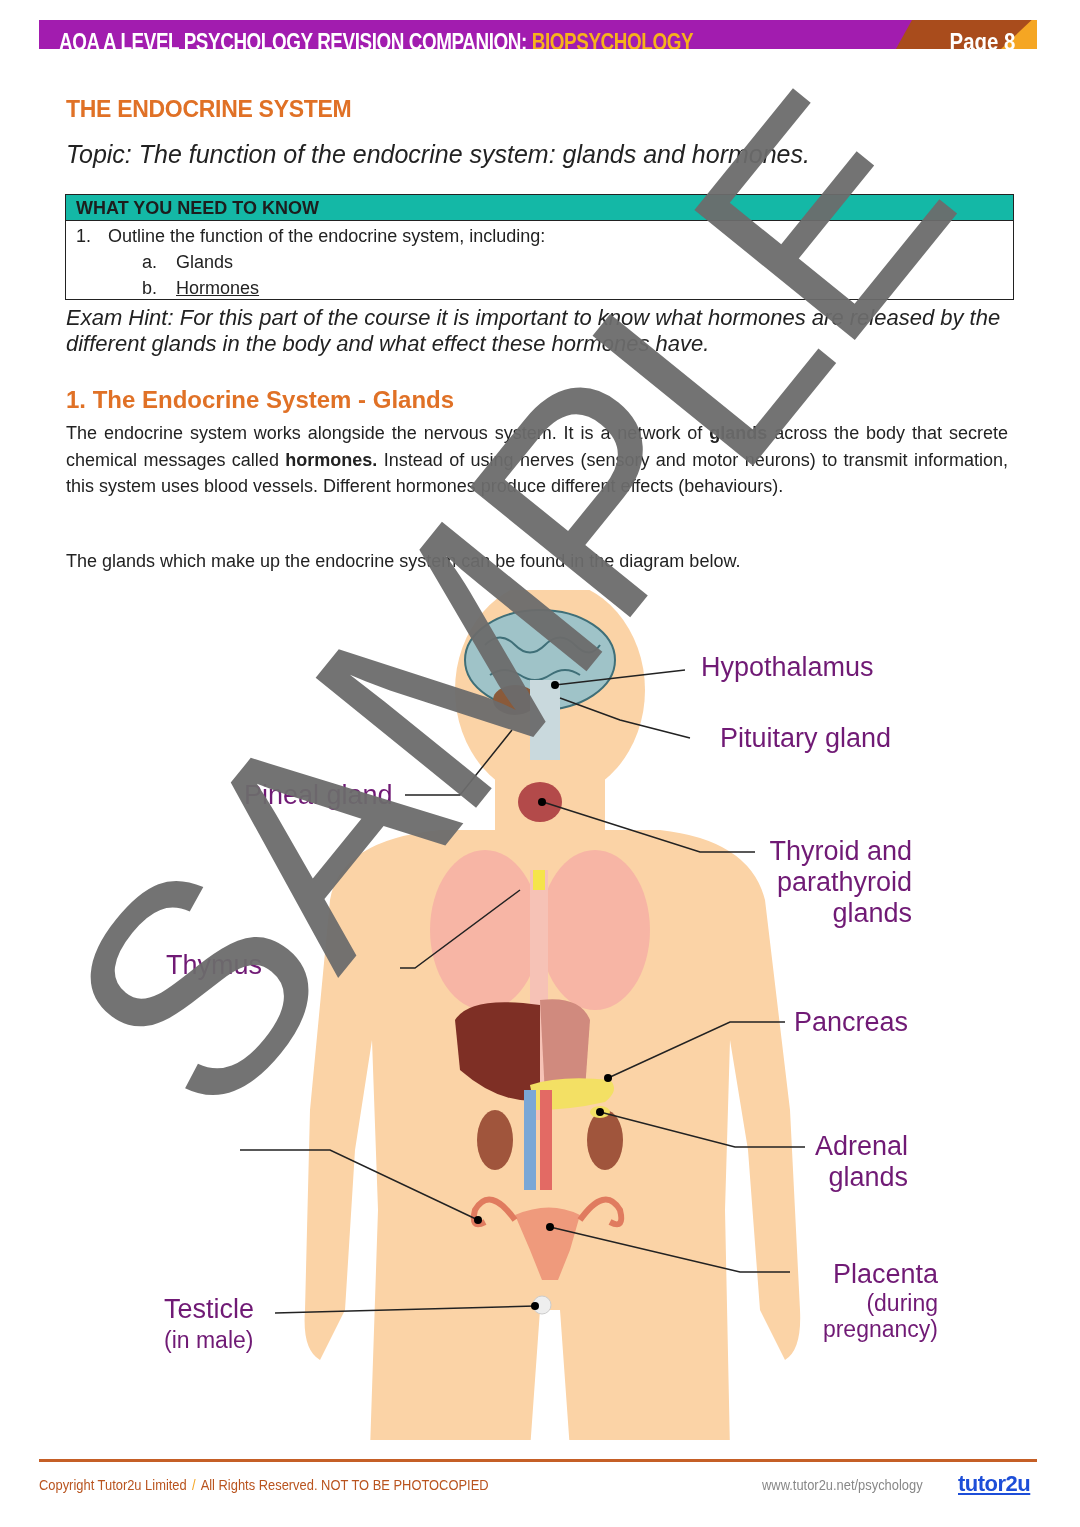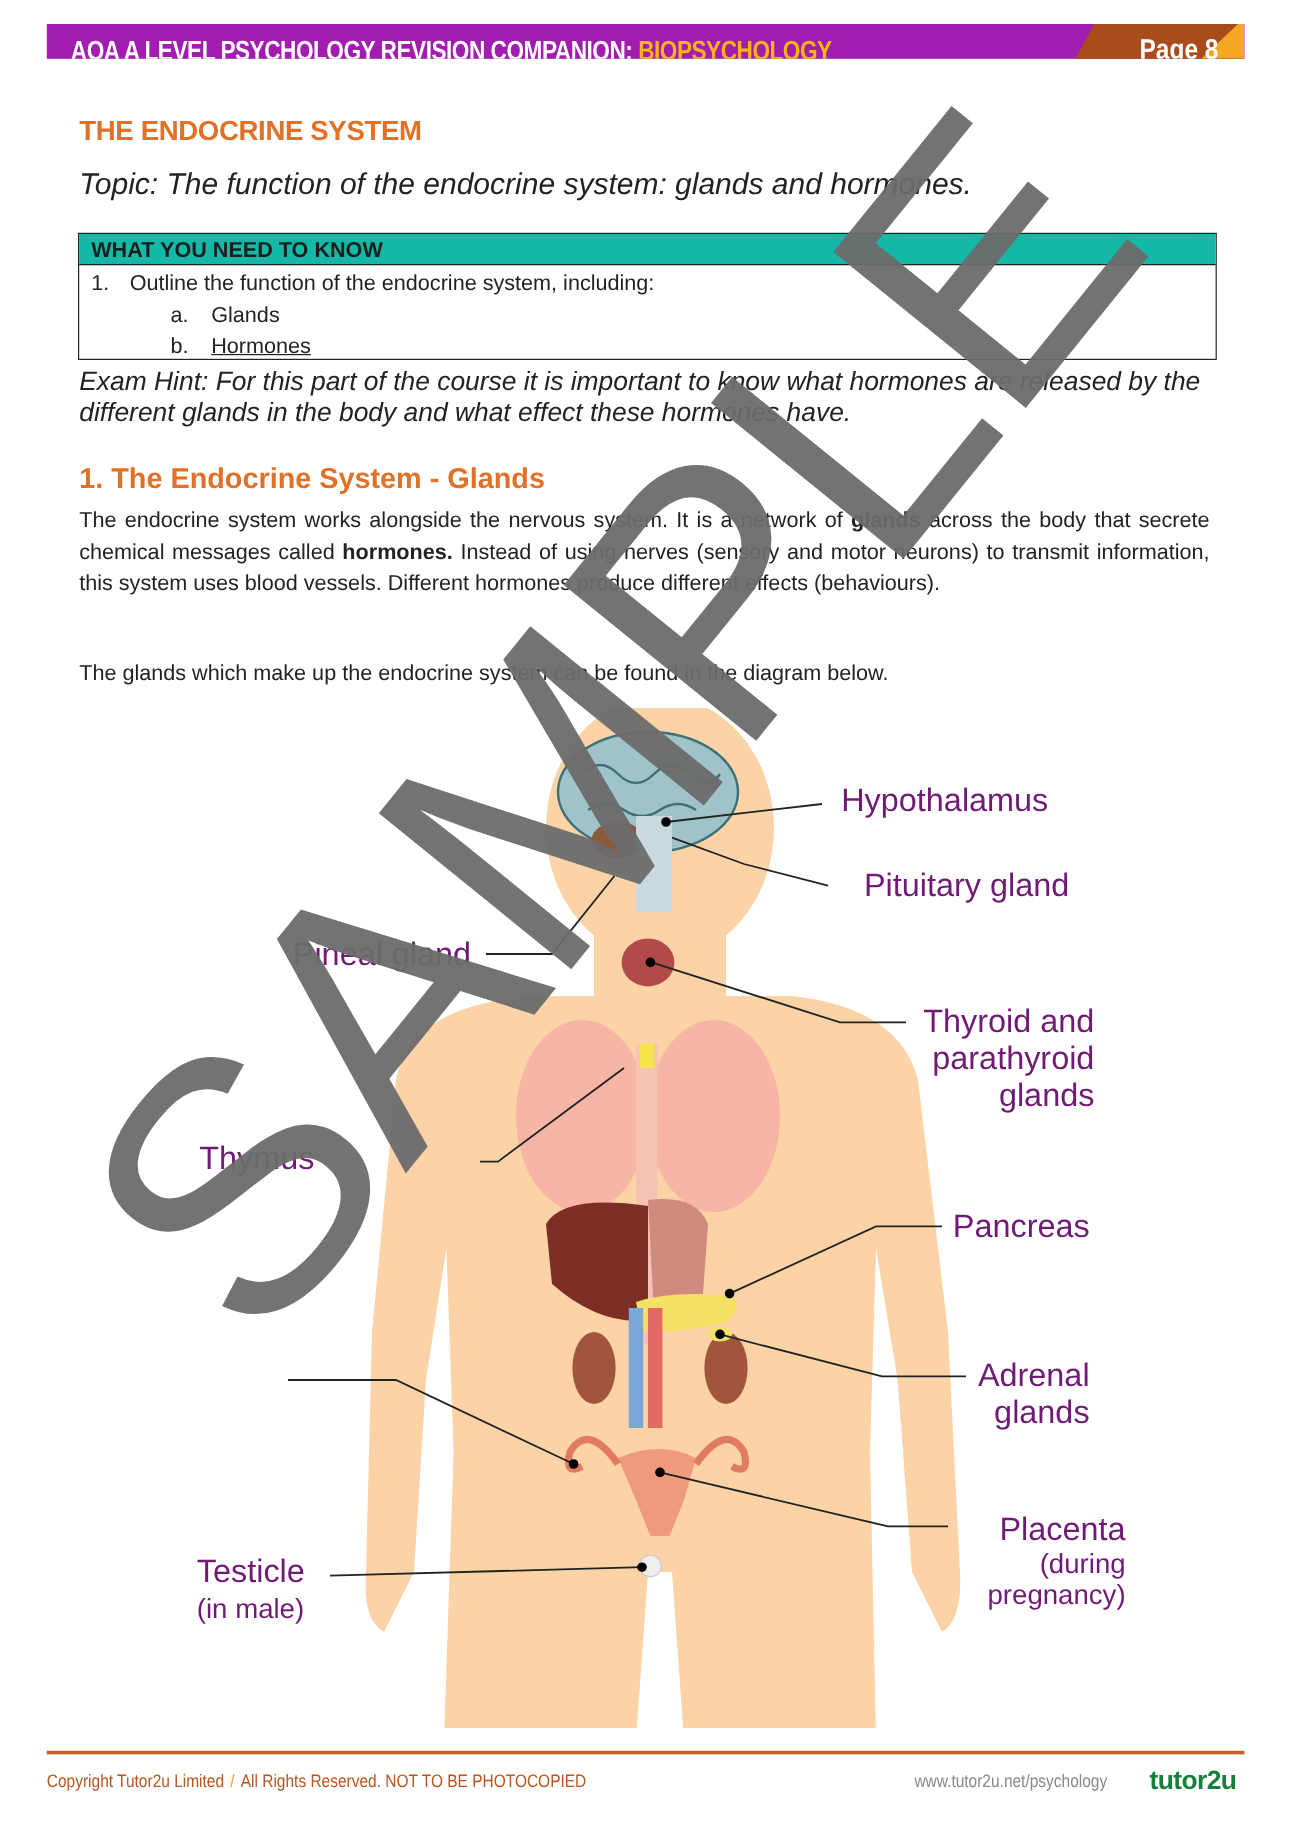--- a/index.html
+++ b/index.html
@@ -21,21 +21,21 @@
   .para { top:420px; font-size:18px; line-height:26.5px; text-align:justify; color:#222; }
   .para2 { top:551px; font-size:18px; color:#222; }
   .diagram { position:absolute; left:140px; top:590px; width:800px; height:850px; }
   .lbl { position:absolute; font-size:27px; color:#701a75; line-height:31px; }
   .lbl .sub { font-size:23px; }
   .r { text-align:right; }
   .footer-line { position:absolute; left:39px; top:1459px; width:998px; height:3px; background:#c55f26; }
   .foot-left { position:absolute; left:39px; top:1476px; font-size:15px; color:#b9541f; transform:scaleX(0.86); transform-origin:left center; white-space:nowrap; }
   .foot-left .sep { color:#f5a623; margin:0 6px; }
   .foot-url { position:absolute; left:762px; top:1476px; font-size:15px; color:#888; transform:scaleX(0.86); transform-origin:left center; white-space:nowrap; }
-  .foot-logo { position:absolute; left:958px; top:1471px; font-size:22px; font-weight:bold; color:#15803d; letter-spacing:-0.5px; }
+  .foot-logo { position:absolute; left:958px; top:1471px; font-size:22px; font-weight:bold; color:#1d4ed8; letter-spacing:-0.5px;text-decoration:underline; }
   .watermark { position:absolute; left:0; top:0; width:1080px; height:1527px; pointer-events:none; }
 </style>
 </head>
 <body>
 
 <div class="banner">
   <div class="dark"></div>
   <div class="tri"></div>
   <div class="title"><span>AQA A LEVEL PSYCHOLOGY REVISION COMPANION: </span><span class="accent">BIOPSYCHOLOGY</span></div>
   <div class="page">Page 8</div>

